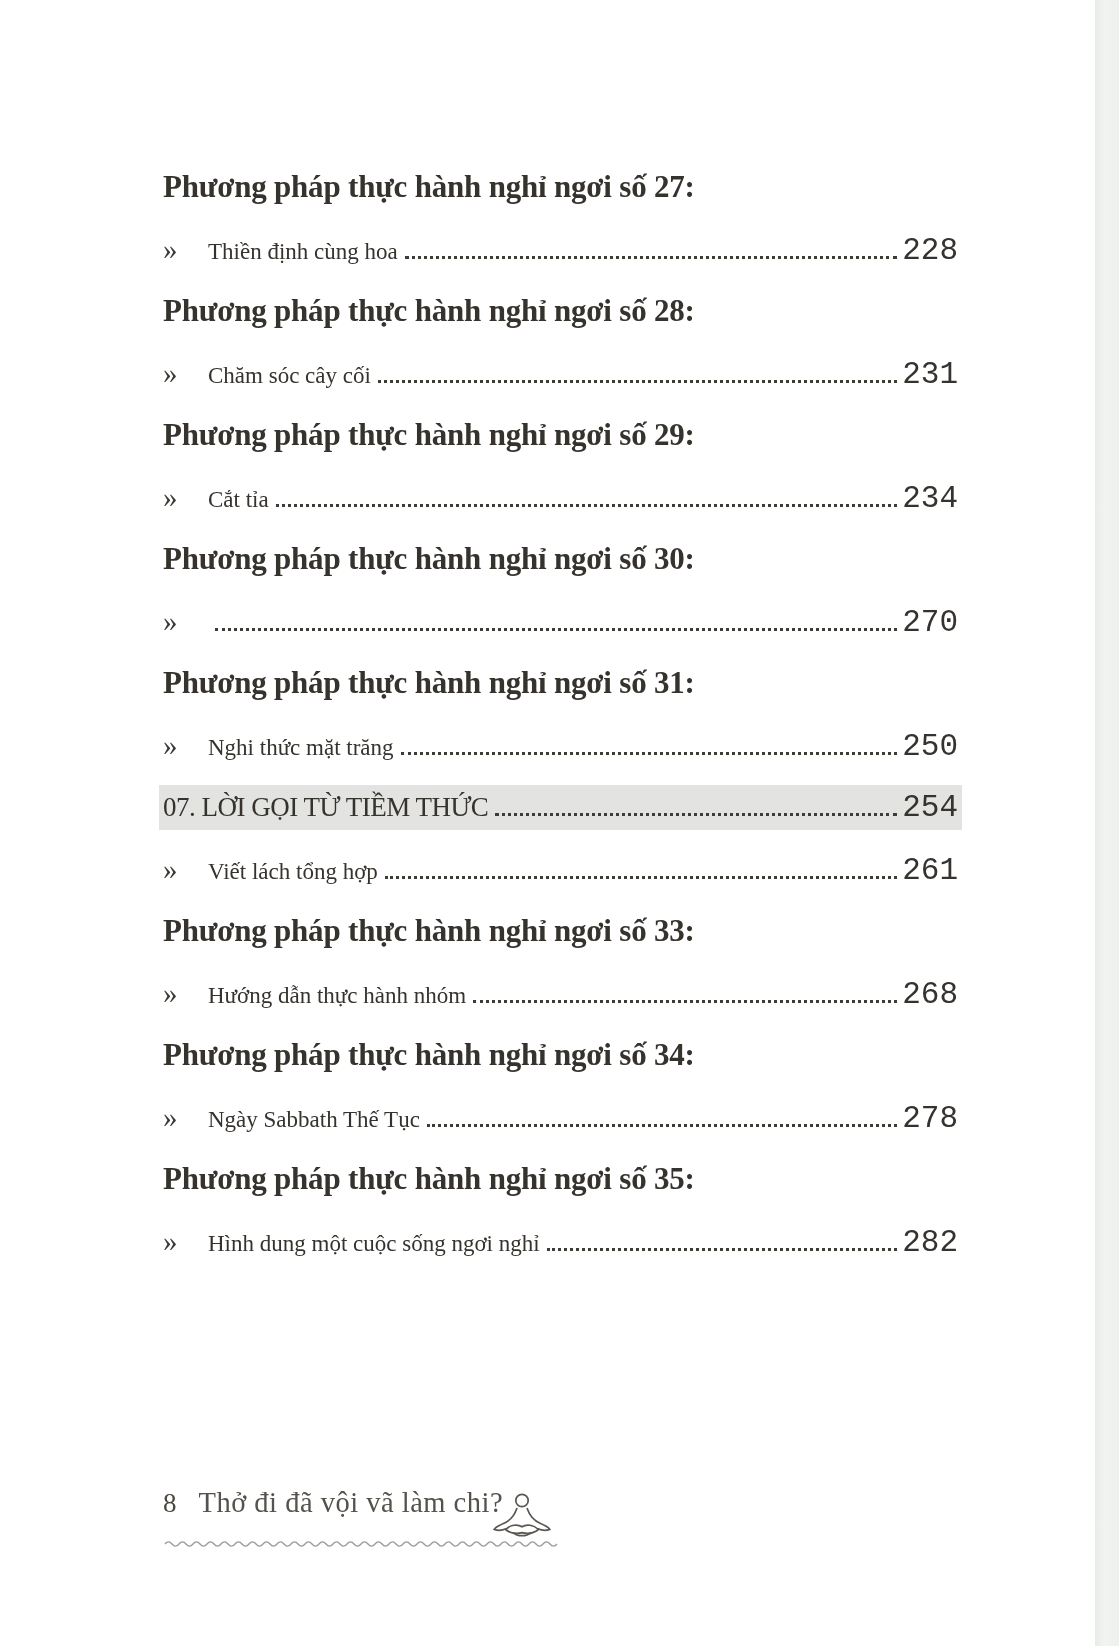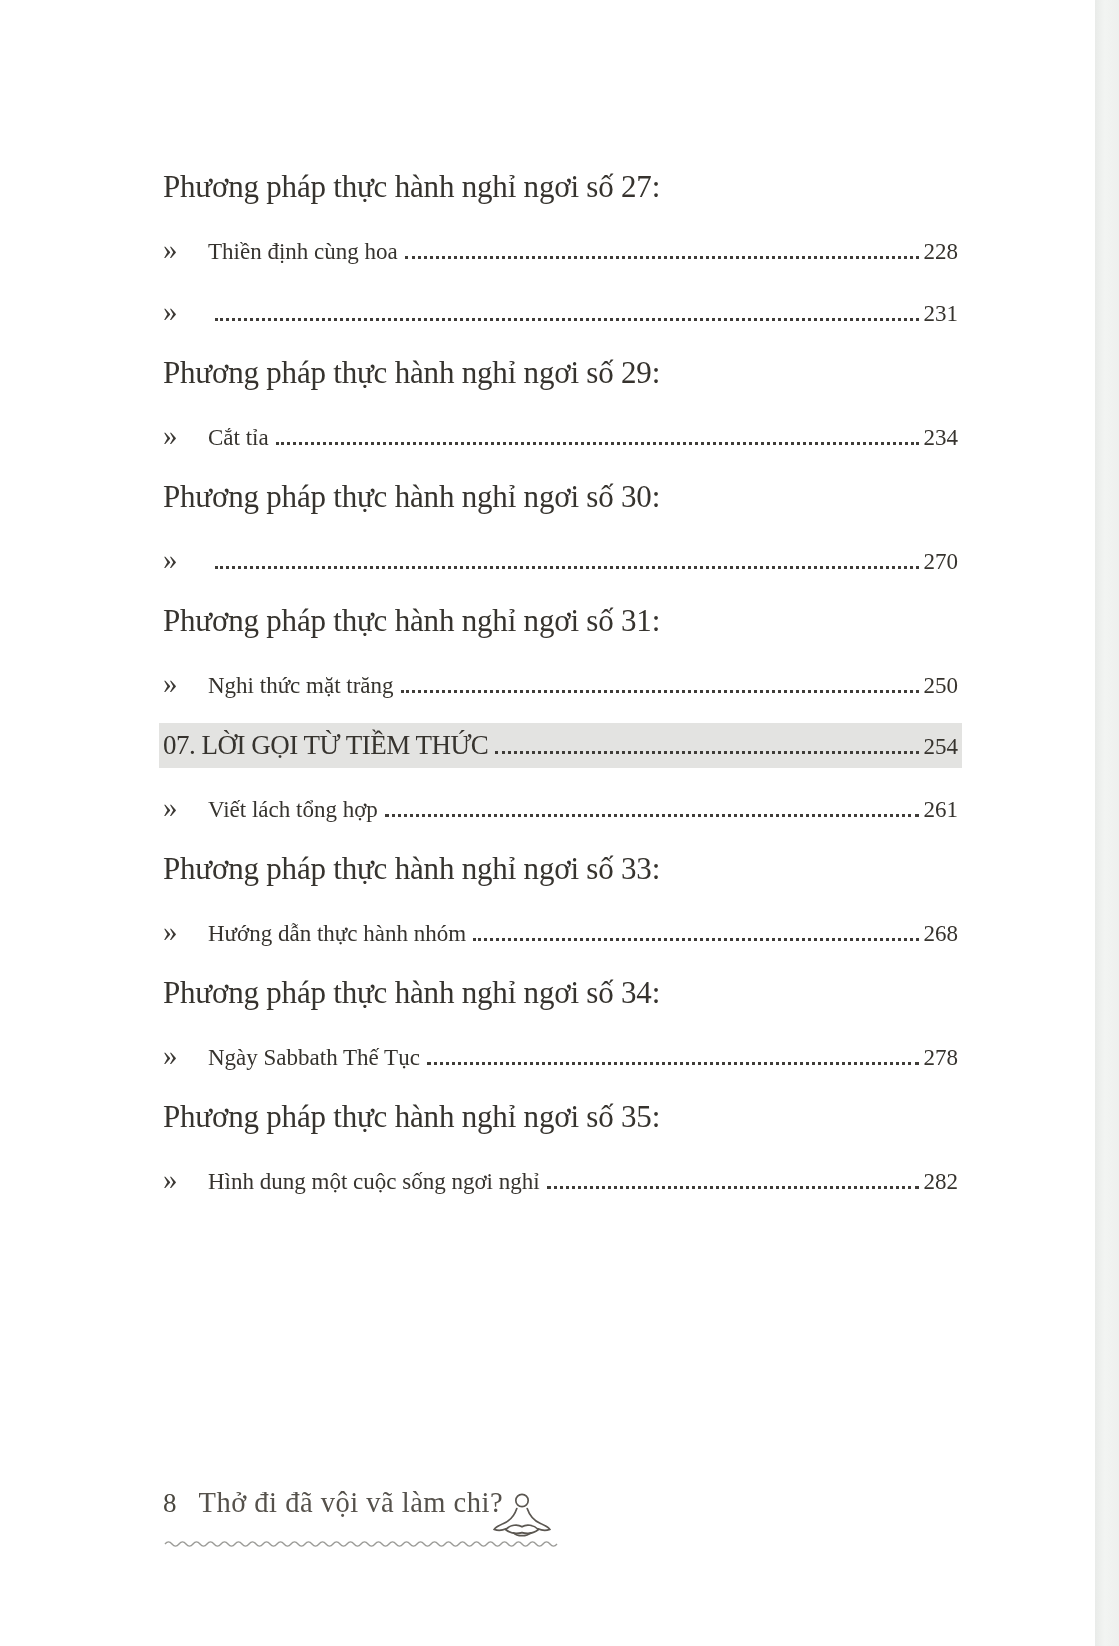--- a/index.html
+++ b/index.html
@@ -13,38 +13,38 @@
     background:linear-gradient(to right,#e9ebe9 0%,#f2f4f2 40%,#eef0ee 100%);
   }
   .toc{
     position:absolute;left:163px;top:156px;width:795px;
   }
   .row{
     height:62px;line-height:62px;display:flex;align-items:baseline;
     white-space:nowrap;position:relative;
   }
   .row.heading .label{
-    font-weight:normal;font-size:31px;letter-spacing:-0.2px;
+    font-weight:bold;font-size:31px;letter-spacing:-0.2px;
   }
   .row.entry .bullet{
     flex:0 0 45px;font-size:29px;color:#3c3935;
   }
   .row.entry .label{font-size:23px;}
   .row.chapter .label{font-size:27px;letter-spacing:-0.5px;}
   .row.chapter::before{
     content:"";position:absolute;left:-4px;right:-4px;top:9px;bottom:8px;
     background:#e3e3e1;z-index:0;
   }
   .row .label,.row .bullet,.row .pagenum{position:relative;z-index:1;}
   .leader{
     flex:1 1 auto;height:0.72em;margin:0 5px 0 7px;
     border-bottom:3.2px dotted #3f3c38;
     position:relative;z-index:1;min-width:10px;
   }
-  .pagenum{font-size:23px;}
+  .pagenum{font-size:31px;font-family:Liberation Mono, monospace;}
   .footer{
     position:absolute;left:163px;top:1480px;width:400px;height:46px;
     display:flex;align-items:baseline;line-height:46px;color:#55514b;
   }
   .footer .pageno{font-size:27px;margin-right:22px;color:#4a473f;}
   .footer .booktitle{font-size:28.5px;letter-spacing:0.5px;}
   .footer-icon{
     position:absolute;left:489px;top:1492px;width:66px;height:54px;
   }
   .footer-wave{
@@ -59,22 +59,26 @@
 <main class="toc" id="toc">
     <div class="row heading">
       <span class="label">Phương pháp thực hành nghỉ ngơi số 27:</span>
     </div>
     <div class="row entry">
       <span class="bullet">»</span>
       <span class="label">Thiền định cùng hoa</span>
       <span class="leader"></span>
       <span class="pagenum">228</span>
     </div>
+    <div class="row heading">
+      <span class="label">Phương pháp thực hành nghỉ ngơi số 28:</span>
+    </div>
     <div class="row entry">
       <span class="bullet">»</span>
+      <span class="label">Chăm sóc cây cối</span>
       <span class="leader"></span>
       <span class="pagenum">231</span>
     </div>
     <div class="row heading">
       <span class="label">Phương pháp thực hành nghỉ ngơi số 29:</span>
     </div>
     <div class="row entry">
       <span class="bullet">»</span>
       <span class="label">Cắt tỉa</span>
       <span class="leader"></span>

